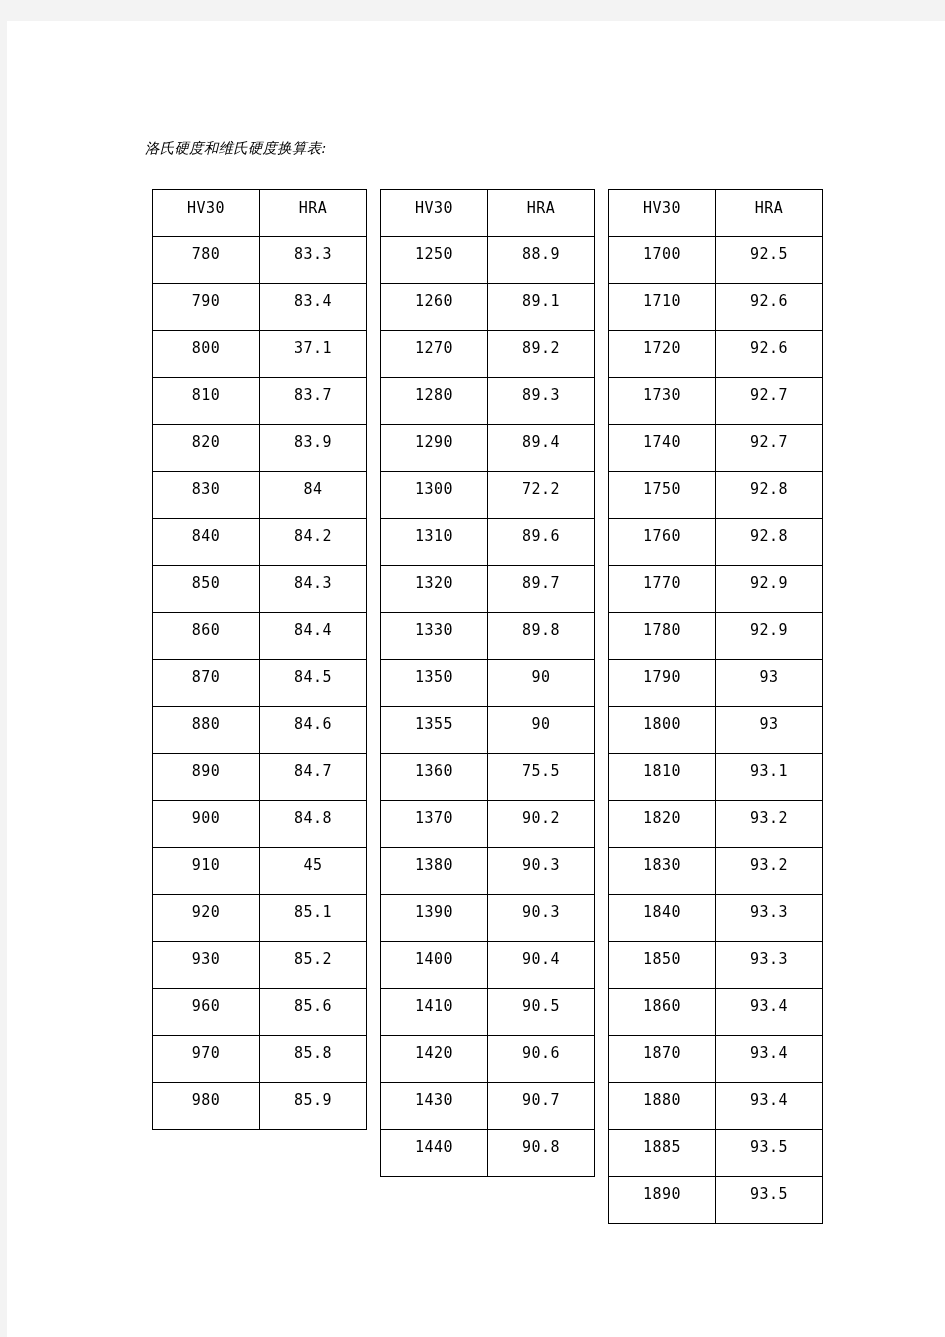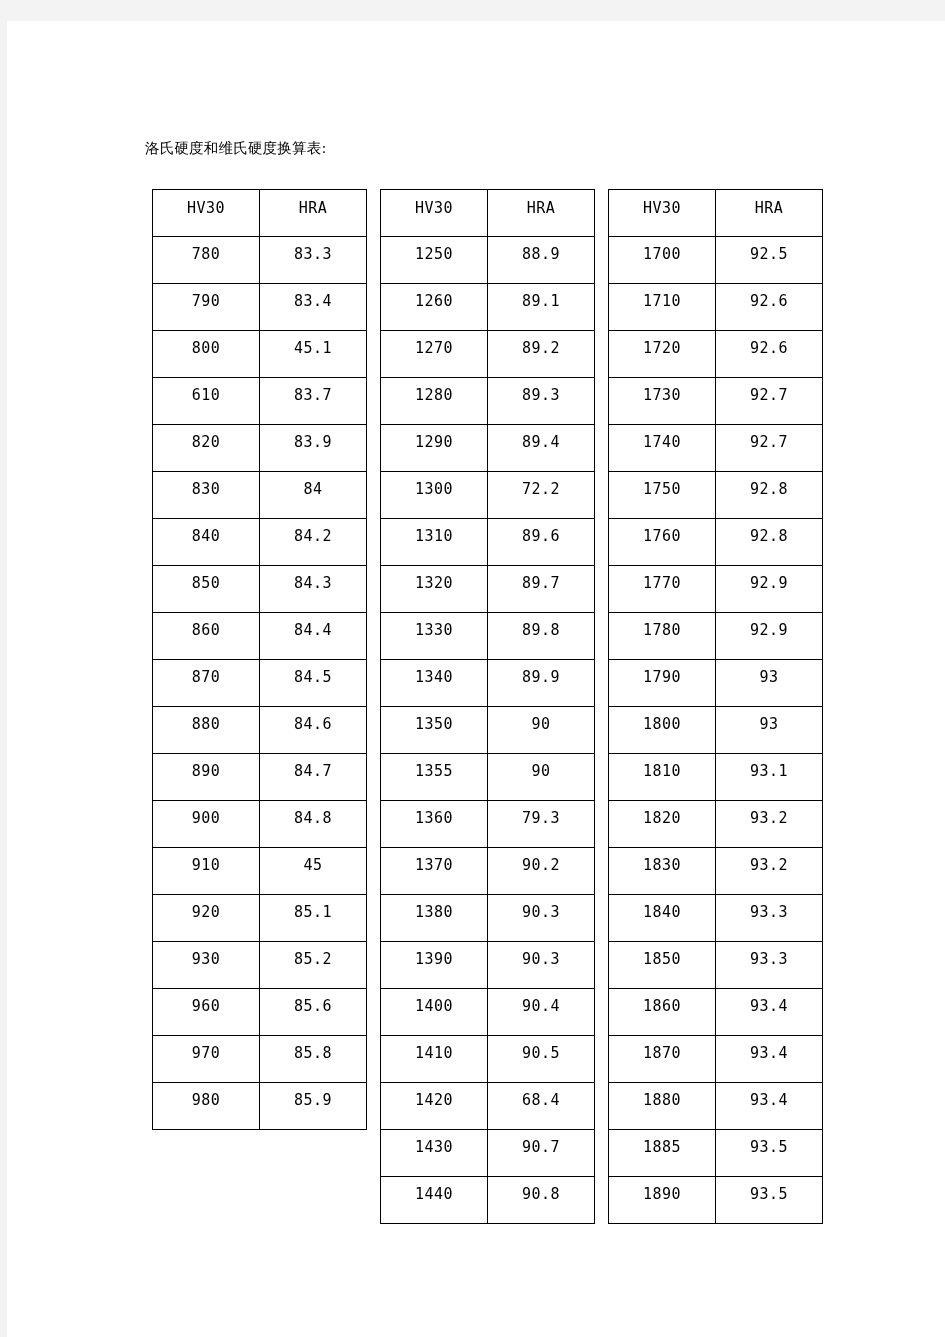--- a/index.html
+++ b/index.html
@@ -24,20 +24,21 @@
   .doc-title {
     position: absolute;
     left: 138px;
     top: 117px;
     font-family: "DejaVu Sans", "Liberation Sans", sans-serif;
     font-size: 14.5px;
     line-height: 20px;
     color: #000000;
     letter-spacing: 0.2px;
     white-space: nowrap;
+    font-style: italic;
   }
   .tables-row {
     position: absolute;
     left: 145px;
     top: 168px;
     display: flex;
     align-items: flex-start;
   }
   .tbl-block {
     border-collapse: collapse;
@@ -110,26 +111,26 @@
             </td>
             <td>
               <span class="cell-inner">83.4</span>
             </td>
           </tr>
           <tr>
             <td>
               <span class="cell-inner">800</span>
             </td>
             <td>
-              <span class="cell-inner">45.1</span>
-            </td>
-          </tr>
-          <tr>
-            <td>
-              <span class="cell-inner">610</span>
+              <span class="cell-inner">37.1</span>
+            </td>
+          </tr>
+          <tr>
+            <td>
+              <span class="cell-inner">810</span>
             </td>
             <td>
               <span class="cell-inner">83.7</span>
             </td>
           </tr>
           <tr>
             <td>
               <span class="cell-inner">820</span>
             </td>
             <td>
@@ -332,48 +333,40 @@
           <tr>
             <td>
               <span class="cell-inner">1330</span>
             </td>
             <td>
               <span class="cell-inner">89.8</span>
             </td>
           </tr>
           <tr>
             <td>
-              <span class="cell-inner">1340</span>
-            </td>
-            <td>
-              <span class="cell-inner">89.9</span>
-            </td>
-          </tr>
-          <tr>
-            <td>
               <span class="cell-inner">1350</span>
             </td>
             <td>
               <span class="cell-inner">90</span>
             </td>
           </tr>
           <tr>
             <td>
               <span class="cell-inner">1355</span>
             </td>
             <td>
               <span class="cell-inner">90</span>
             </td>
           </tr>
           <tr>
             <td>
               <span class="cell-inner">1360</span>
             </td>
             <td>
-              <span class="cell-inner">79.3</span>
+              <span class="cell-inner">75.5</span>
             </td>
           </tr>
           <tr>
             <td>
               <span class="cell-inner">1370</span>
             </td>
             <td>
               <span class="cell-inner">90.2</span>
             </td>
           </tr>
@@ -407,21 +400,21 @@
             </td>
             <td>
               <span class="cell-inner">90.5</span>
             </td>
           </tr>
           <tr>
             <td>
               <span class="cell-inner">1420</span>
             </td>
             <td>
-              <span class="cell-inner">68.4</span>
+              <span class="cell-inner">90.6</span>
             </td>
           </tr>
           <tr>
             <td>
               <span class="cell-inner">1430</span>
             </td>
             <td>
               <span class="cell-inner">90.7</span>
             </td>
           </tr>

